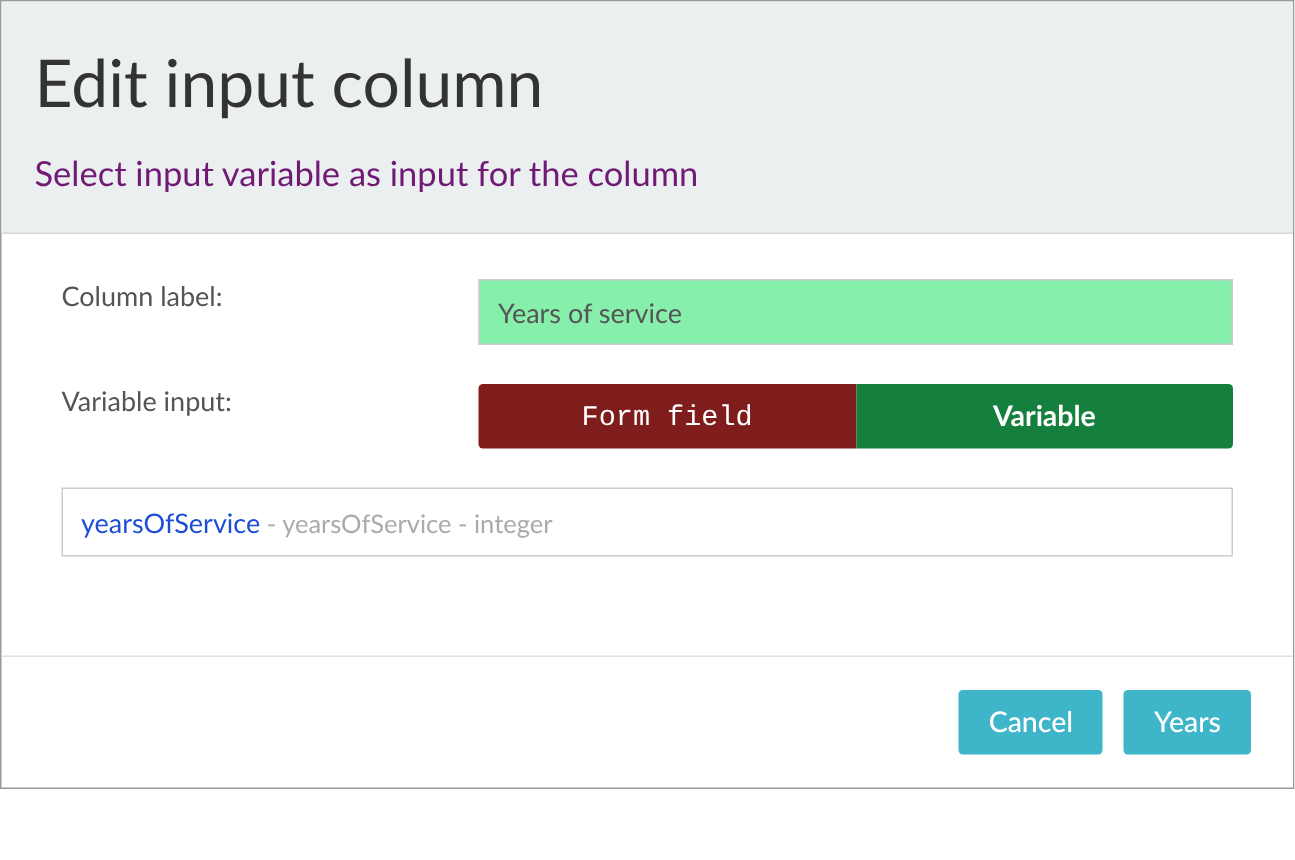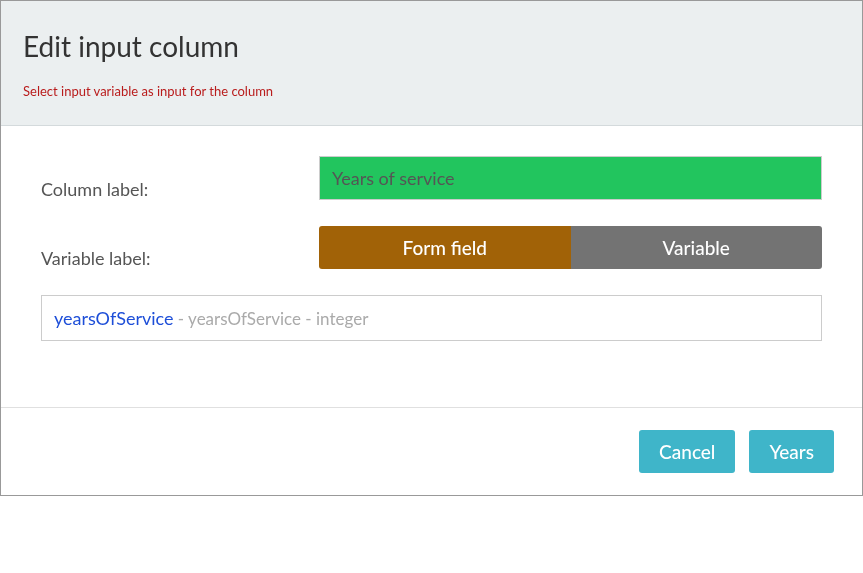--- a/index.html
+++ b/index.html
@@ -16,76 +16,78 @@
       width: 863px;
       border: 1px solid #999;
       background: #fff;
     }
     .dialog-header {
       background: #ebeff0;
       padding: 28px 22px 26px 22px;
       border-bottom: 1px solid #d4dadc;
     }
     .dialog-title {
-      font-size: 28px;
+      font-size: 44px;
       font-weight: 400;
       color: #333;
       margin-bottom: 18px;
     }
     .dialog-subtitle {
-      font-size: 13px;
-      color: #b91c1c;
+      font-size: 23px;
+      color: #701a75;
       margin-top: 20px;
     }
     .dialog-body {
       padding: 30px 40px 40px 40px;
     }
     .form-row {
       display: flex;
-      align-items: flex-end;
+      align-items: flex-start;
       margin-bottom: 26px;
     }
     .form-label {
       width: 278px;
       font-size: 18px;
       color: #555;
       flex-shrink: 0;
     }
     .form-value {
       flex: 1;
     }
     .text-input {
       width: 100%;
       padding: 10px 12px;
       font-size: 18px;
       color: #555;
       border: 1px solid #ccc;
-      background: #22c55e;
+      background: #86efac;
     }
     .toggle-group {
       display: flex;
       width: 100%;
     }
     .toggle-btn {
       flex: 1;
       padding: 10px 0;
       font-size: 19px;
       font-weight: 500;
       text-align: center;
       color: #fff;
       cursor: pointer;
       border: none;
     }
     .toggle-btn.inactive {
-      background: #a16207;
+      background: #7f1d1d;
       border-radius: 3px 0 0 3px;
+      font-family: Liberation Mono, monospace;
     }
     .toggle-btn.active {
-      background: #737373;
+      background: #15803d;
       border-radius: 0 3px 3px 0;
+      font-weight: bold;
     }
     .variable-select {
       width: 100%;
       padding: 11px 12px;
       font-size: 18px;
       border: 1px solid #ccc;
       background: #fff;
       color: #555;
     }
     .variable-primary {
@@ -126,21 +128,21 @@
   <div class="dialog-body">
 
     <div class="form-row">
       <div class="form-label">Column label:</div>
       <div class="form-value">
         <input type="text" class="text-input" value="Years of service" style="">
       </div>
     </div>
 
     <div class="form-row">
-      <div class="form-label">Variable label:</div>
+      <div class="form-label">Variable input:</div>
       <div class="form-value">
         <div class="toggle-group">
           <button class="toggle-btn inactive">Form field</button>
           <button class="toggle-btn active">Variable</button>
         </div>
       </div>
     </div>
 
     <div class="form-row">
       <div class="form-value">

